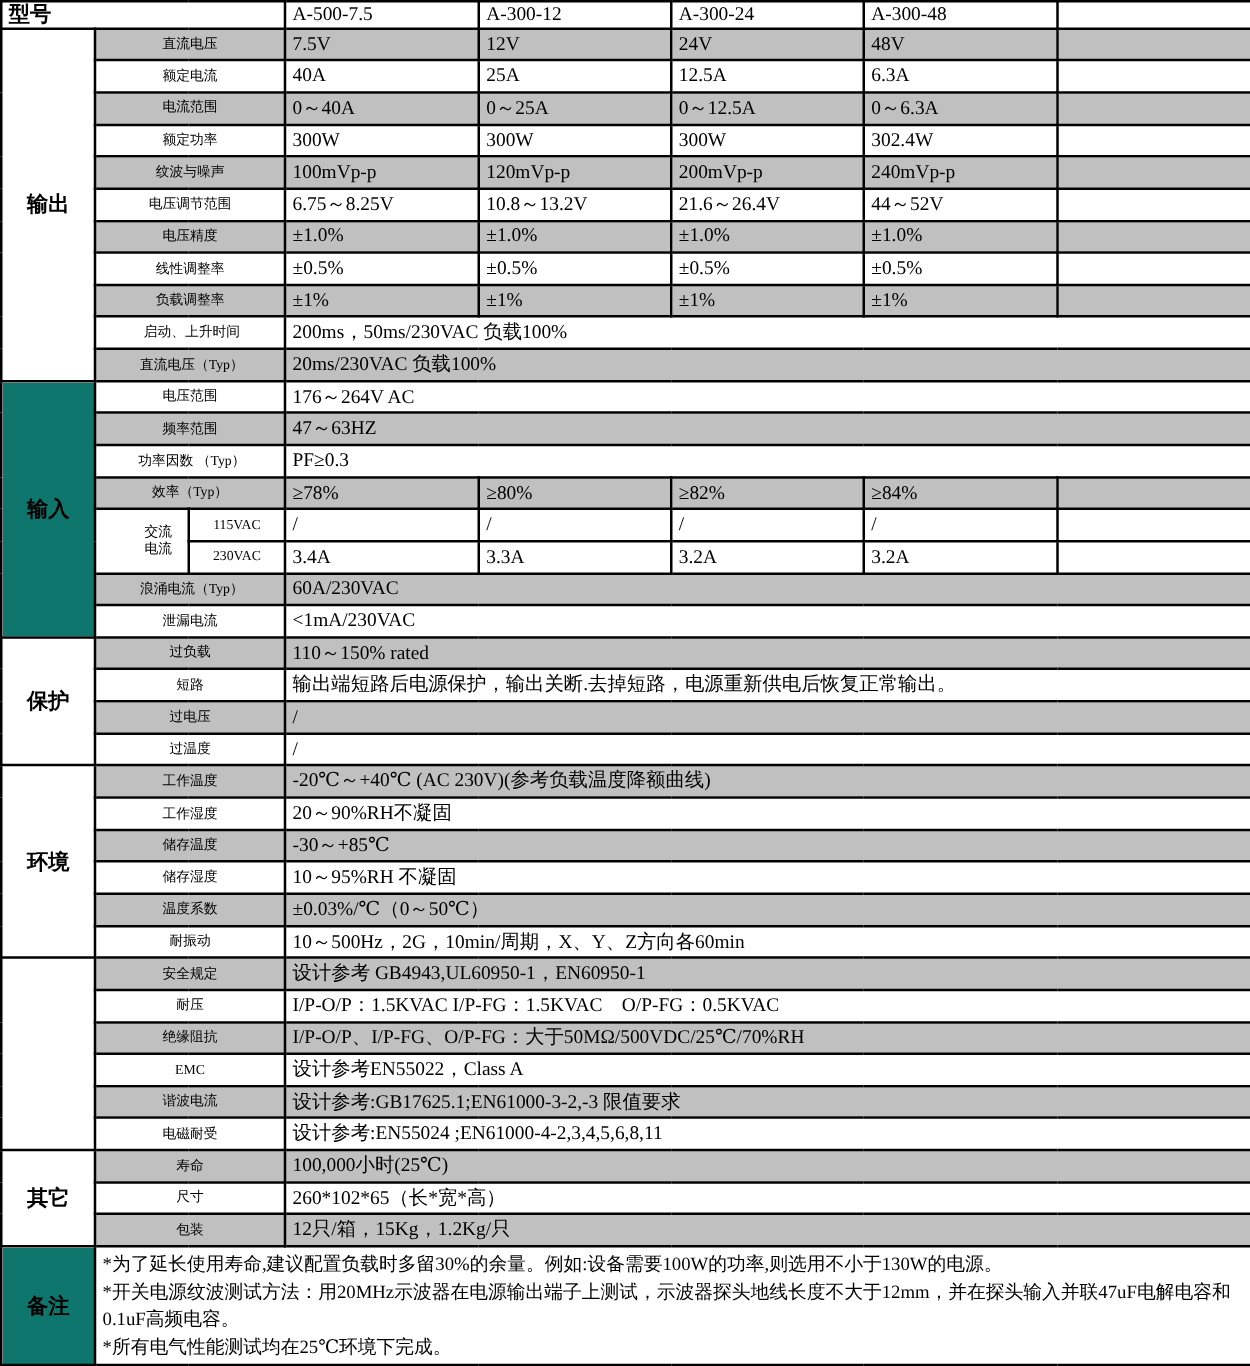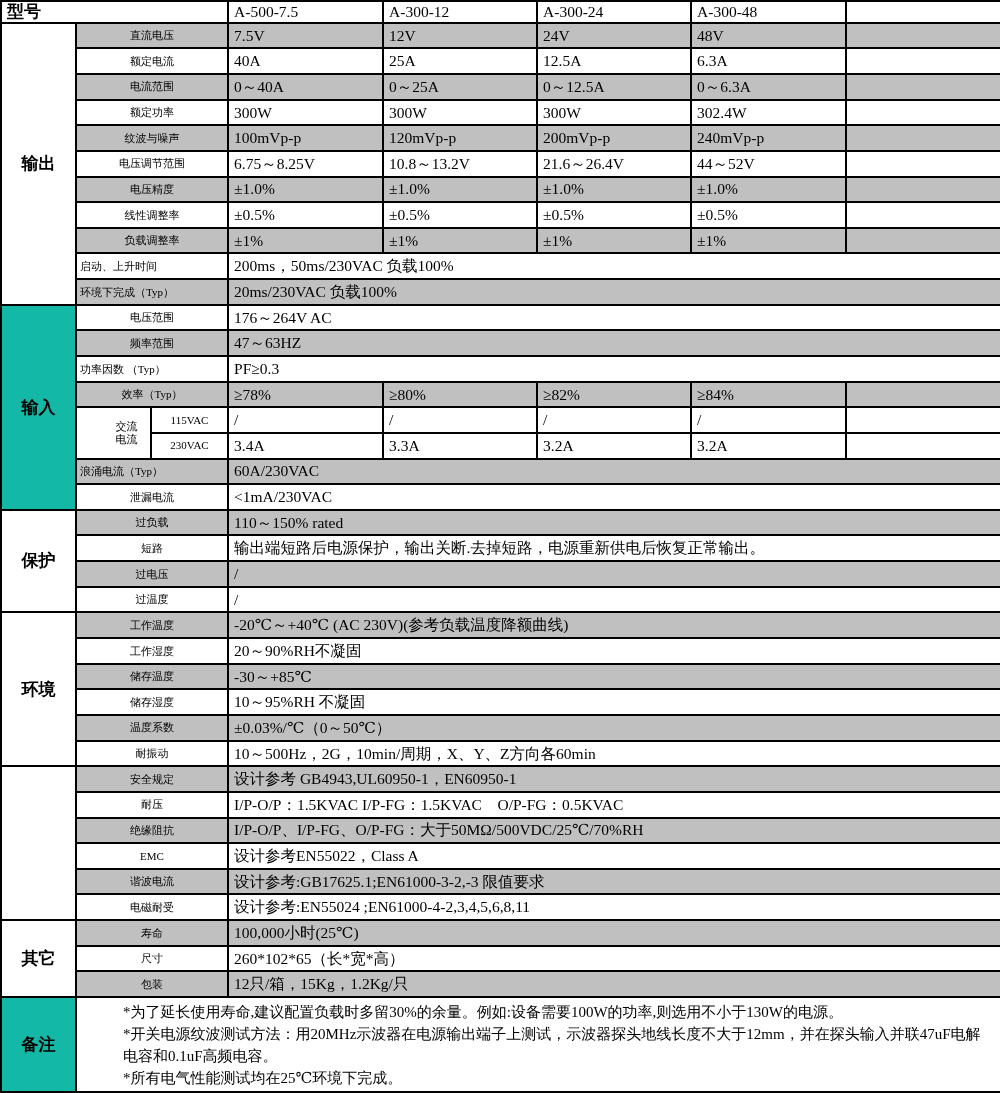--- a/index.html
+++ b/index.html
@@ -2,30 +2,30 @@
 <html style="--stripe: #c0c0c0;"><head>
 <meta charset="utf-8">
 <style>
   html,body{margin:0;padding:0;background:#fff;}
   body{width:1000px;height:1093px;overflow:hidden;}
   table{border-collapse:collapse;table-layout:fixed;width:1000px;height:1093px;
         font-family:"Liberation Serif","DejaVu Serif",serif;color:#000;}
   td{border:2px solid #000;padding:0;line-height:1.15;overflow:hidden;vertical-align:middle;}
   tr{height:25.5px;}
   tr.header{height:14px;}
-  td.sec{font-weight:bold;font-size:17px;text-align:center;background:#14b8a6;}
+  td.sec{font-weight:bold;font-size:17px;text-align:center;background:#0f766e;}
   td.hlabel{font-weight:bold;font-size:17px;text-align:left;padding-left:5px;}
   td.rlabel{font-size:11px;text-align:center;white-space:nowrap;}
-  td.rlabel.left{text-align:left;padding-left:3px;}
+  td.rlabel.left{text-align:center;padding-left:3px;}
   td.rlabel.pre{white-space:pre-line;padding-left:26px;}
   td.val{font-size:15.5px;text-align:left;padding-left:5px;white-space:nowrap;}
   tr.shade td{background:var(--stripe,#c0c0c0);}
   tr.shade td.sec{background:#fff;}
   td.notes{font-size:15px;padding:2px 5px;vertical-align:middle;}
-  .note-line{line-height:22px;white-space:normal;margin-left:41px;}
+  .note-line{line-height:22px;white-space:normal;}
 </style>
 </head>
 <body>
 
 <table>
   <colgroup>
     <col style="width:75px">
       <col style="width:75px">
       <col style="width:77px">
     <col style="width:155px">
@@ -114,21 +114,21 @@
         <td class="val">±1%</td>
         <td class="val">±1%</td>
         <td class="val">±1%</td>
         <td class="val"></td>
       </tr>
       <tr>
         <td class="rlabel left" colspan="2">启动、上升时间</td>
         <td class="val" colspan="5">200ms，50ms/230VAC 负载100%</td>
       </tr>
       <tr class="shade">
-        <td class="rlabel left" colspan="2">环境下完成（Typ）</td>
+        <td class="rlabel left" colspan="2">直流电压（Typ）</td>
         <td class="val" colspan="5">20ms/230VAC 负载100%</td>
       </tr>
       <tr>
         <td class="sec" rowspan="8">输入</td>
         <td class="rlabel" colspan="2">电压范围</td>
         <td class="val" colspan="5">176～264V AC</td>
       </tr>
       <tr class="shade">
         <td class="rlabel" colspan="2">频率范围</td>
         <td class="val" colspan="5">47～63HZ</td>

